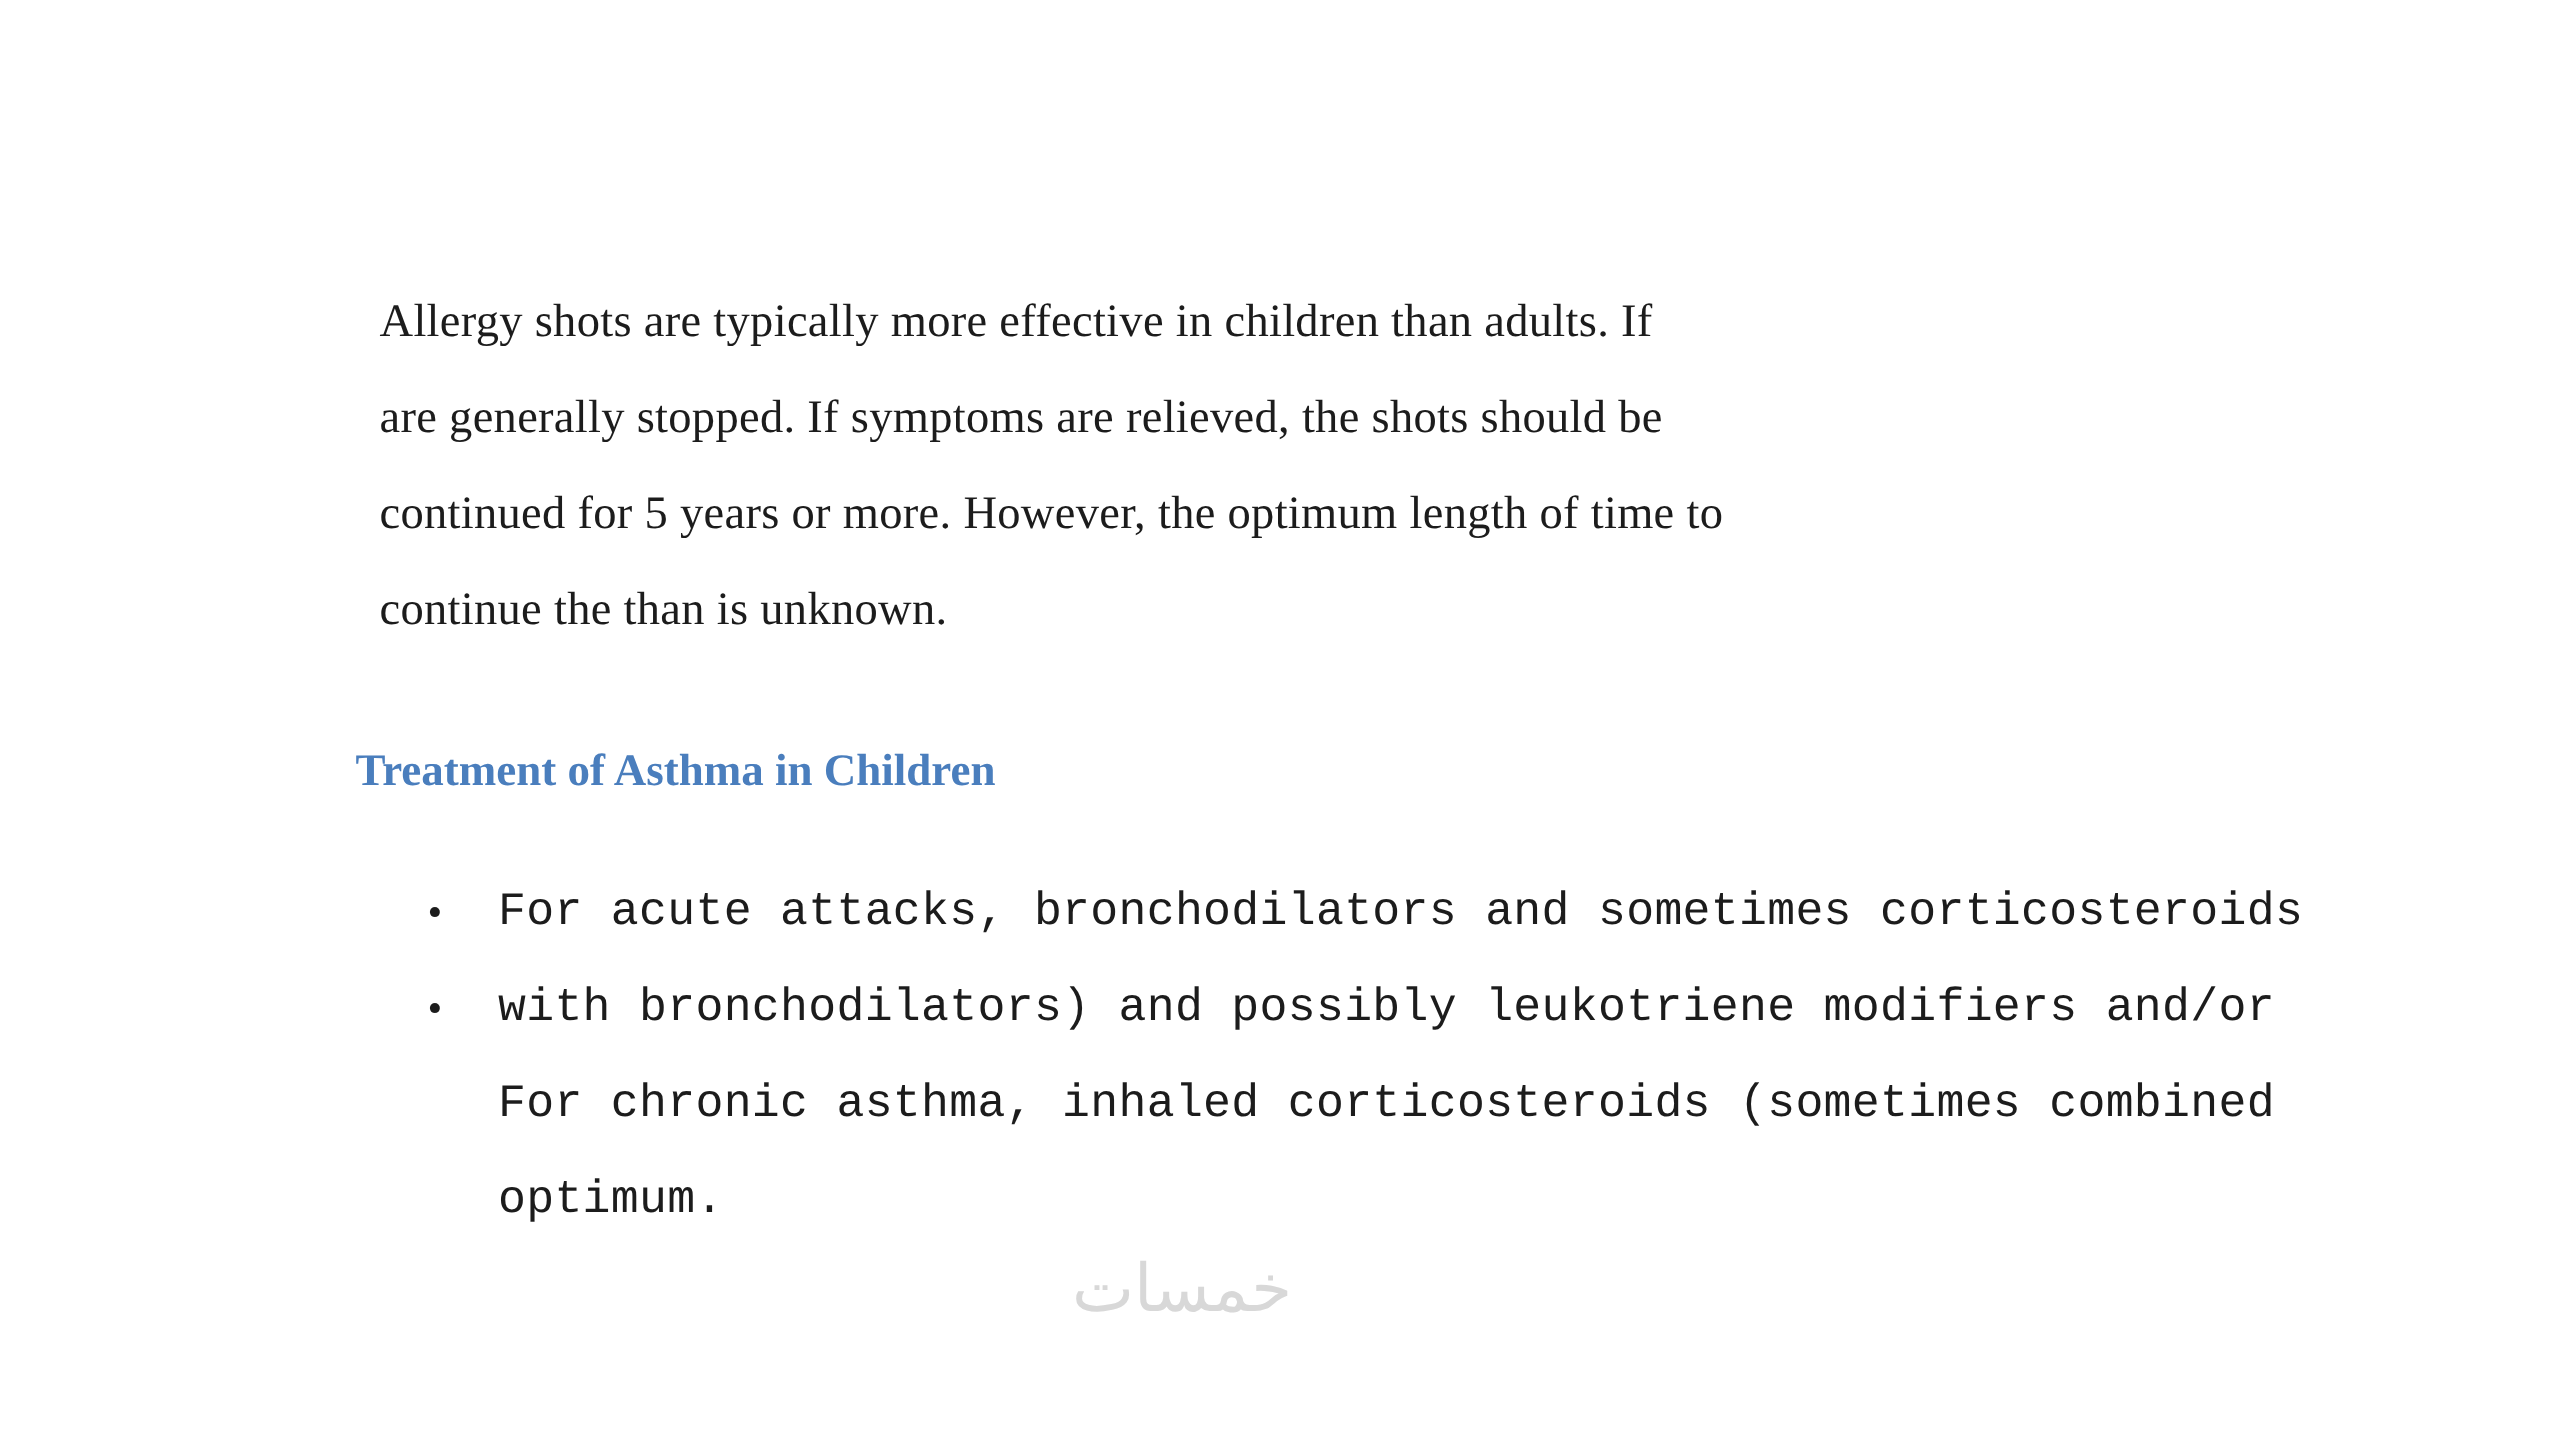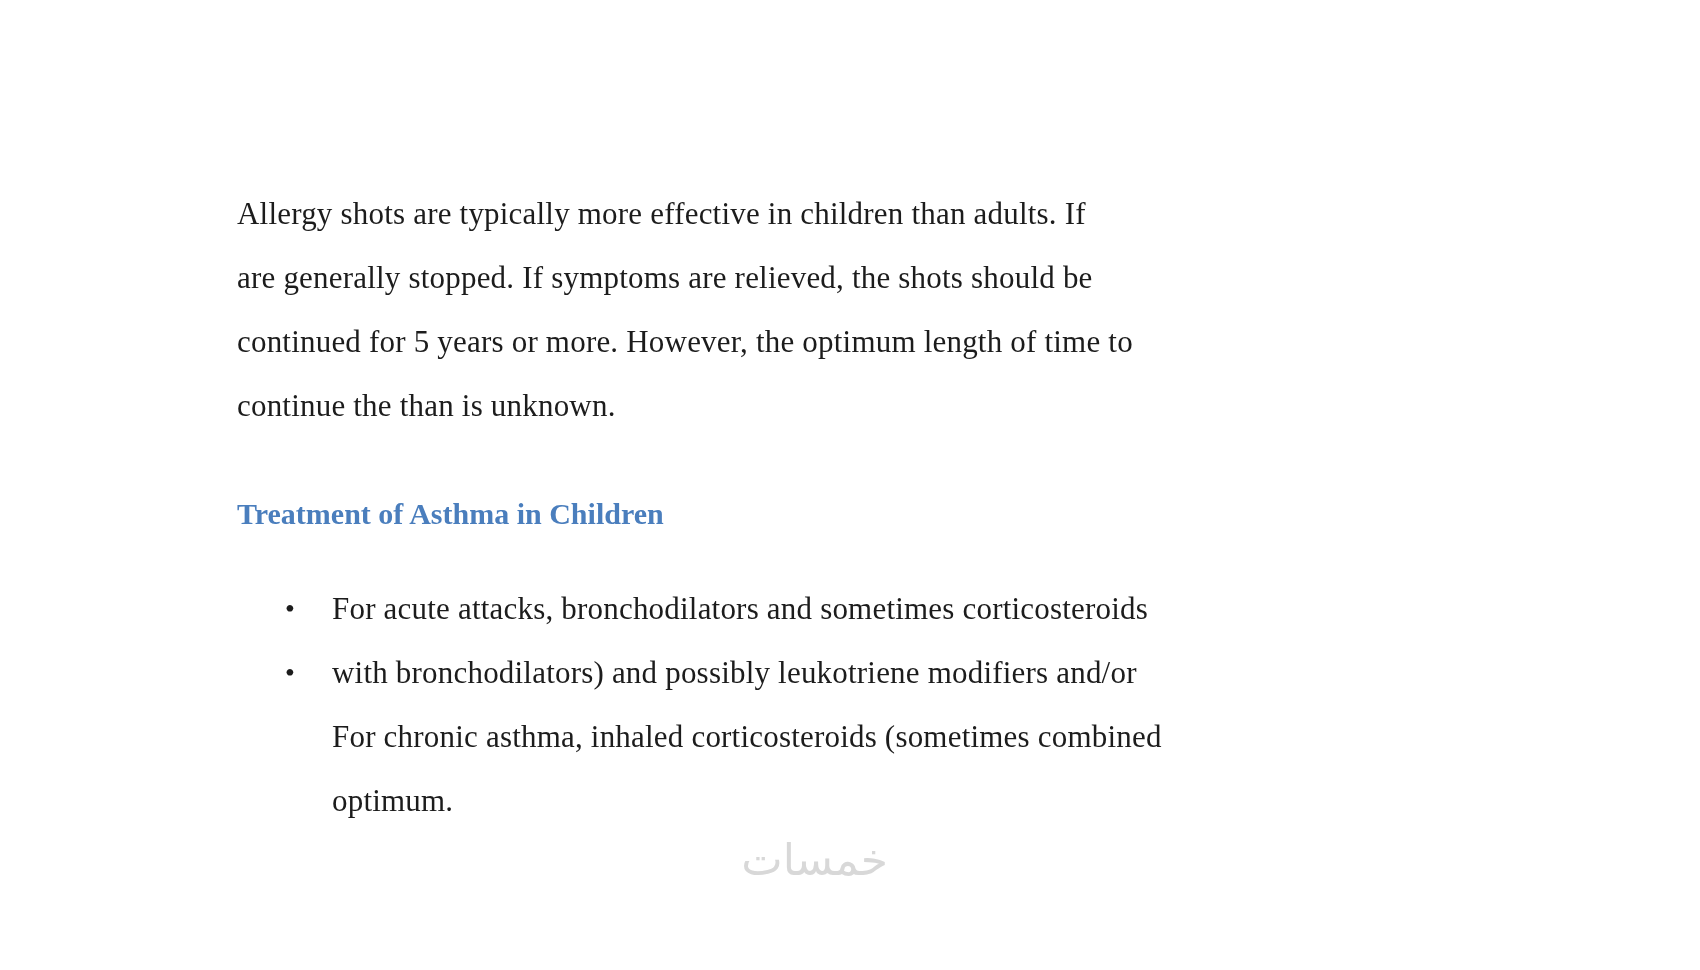--- a/index.html
+++ b/index.html
@@ -20,20 +20,21 @@
     left: 237px;
     top: 182px;
     width: 1120px;
   }
   .para-line {
     font-size: 31px;
     line-height: 64px;
     color: var(--body-color, #1c1c1c);
     white-space: nowrap;
     letter-spacing: 0.2px;
+    margin-left: 16px;
   }
   .heading {
     margin-top: 42px;
     font-size: 30px;
     line-height: 68px;
     font-weight: bold;
     color: var(--heading-color, #4a7ebd);
     white-space: nowrap;
   }
   .bullet-list {
@@ -50,27 +51,28 @@
     font-size: 28px;
     line-height: 64px;
     color: var(--body-color, #1c1c1c);
   }
   .bullet-line {
     font-size: 31px;
     line-height: 64px;
     color: var(--body-color, #1c1c1c);
     white-space: nowrap;
     letter-spacing: 0.2px;
+    font-family: Liberation Mono, monospace;
   }
   .watermark {
     position: absolute;
     left: 688px;
     top: 832px;
     width: 200px;
-    text-align: right;
+    text-align: center;
     font-family: "DejaVu Sans", sans-serif;
     font-size: 44px;
     line-height: 56px;
     color: var(--watermark-color, #d8d8d8);
     direction: rtl;
     user-select: none;
     pointer-events: none;
   }
 </style>
 </head>

